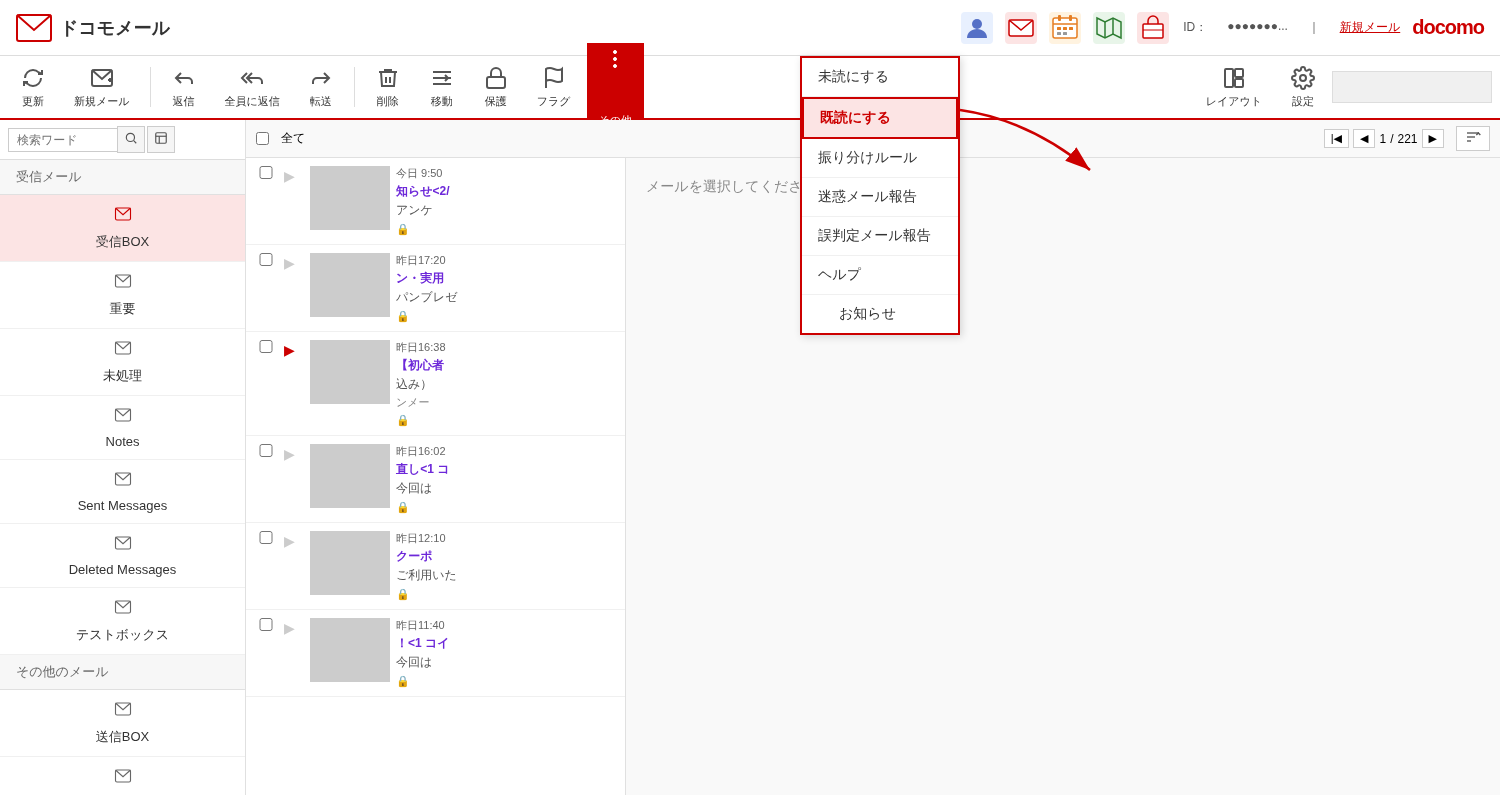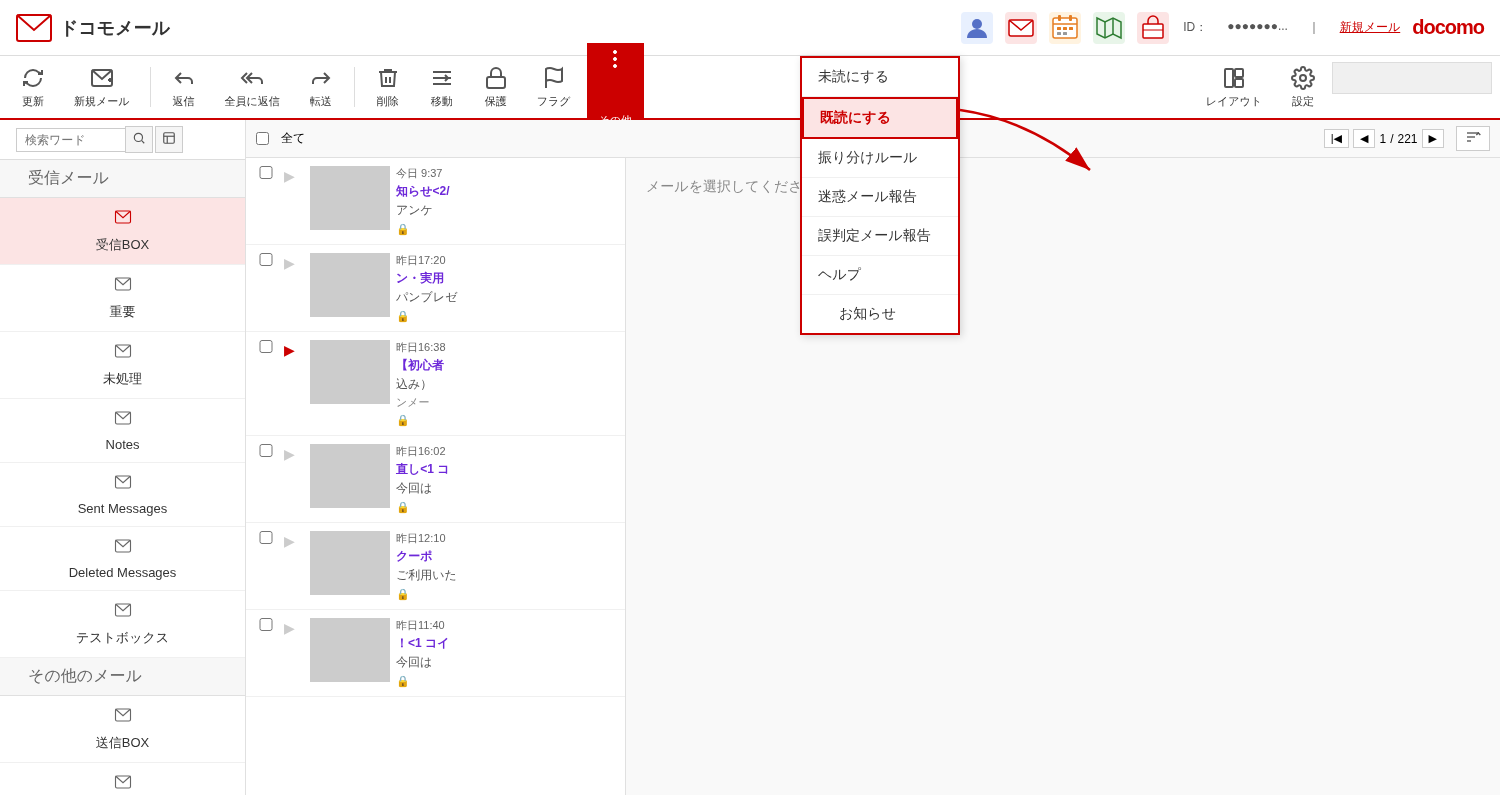--- a/index.html
+++ b/index.html
@@ -86,39 +86,39 @@
       border: none;
       background: transparent;
       font-size: 11px;
       color: #333;
       min-width: 50px;
       gap: 4px;
     }
     .toolbar-btn svg { width: 24px; height: 24px; }
 
     .toolbar-separator { width: 1px; height: 40px; background: #ddd; margin: 0 4px; }
-    .toolbar-right { margin-left: auto; display: flex; gap: 4px; }
+    .toolbar-right { margin-left: auto; display: flex; align-items: center; gap: 4px; }
 
     
     .main-layout {
       display: flex;
       height: calc(795px - 56px - 64px - 40px);
     }
 
     
     .sidebar {
       width: 246px;
       min-width: 246px;
       background: #fff;
       border-right: 1px solid #e0e0e0;
       overflow-y: auto;
     }
     .sidebar-section-header {
-      padding: 8px 28px;
-      font-size: 16px;
+      padding: 8px 16px;
+      font-size: 13px;
       color: #666;
       background: #f7f7f7;
       border-bottom: 1px solid #e0e0e0;
     }
     .sidebar-item {
       display: flex;
       align-items: center;
       padding: 10px 16px;
       cursor: pointer;
       border-bottom: 1px solid #f0f0f0;
@@ -127,21 +127,21 @@
       color: #333;
       flex-direction: column;
     }
     .sidebar-item.active { background: #fce4e4; }
     .sidebar-item svg { width: 18px; height: 18px; flex-shrink: 0; }
 
     
     .search-bar {
       display: flex;
       align-items: center;
-      padding: 6px 16px;
+      padding: 6px 8px;
       background: #fff;
       border-bottom: 1px solid #ddd;
       height: 40px;
     }
     .search-input {
       border: 1px solid #ccc;
       padding: 4px 8px;
       font-size: 12px;
       width: 110px;
       outline: none;
@@ -602,21 +602,21 @@
 
     <div class="list-and-preview">
 
       <div class="mail-list">
 
         <div class="mail-item">
           <input type="checkbox" style="">
           <span class="flag-icon">▶</span>
           <div class="mail-thumb"></div>
           <div class="mail-meta">
-            <span class="mail-date">今日 9:37</span>
+            <span class="mail-date">今日 9:50</span>
             <span class="mail-sender">知らせ&lt;2/</span>
             <span class="mail-subject">アンケ</span>
             <span class="lock-icon">🔒</span>
           </div>
         </div>
 
         <div class="mail-item">
           <input type="checkbox" style="">
           <span class="flag-icon">▶</span>
           <div class="mail-thumb"></div>

